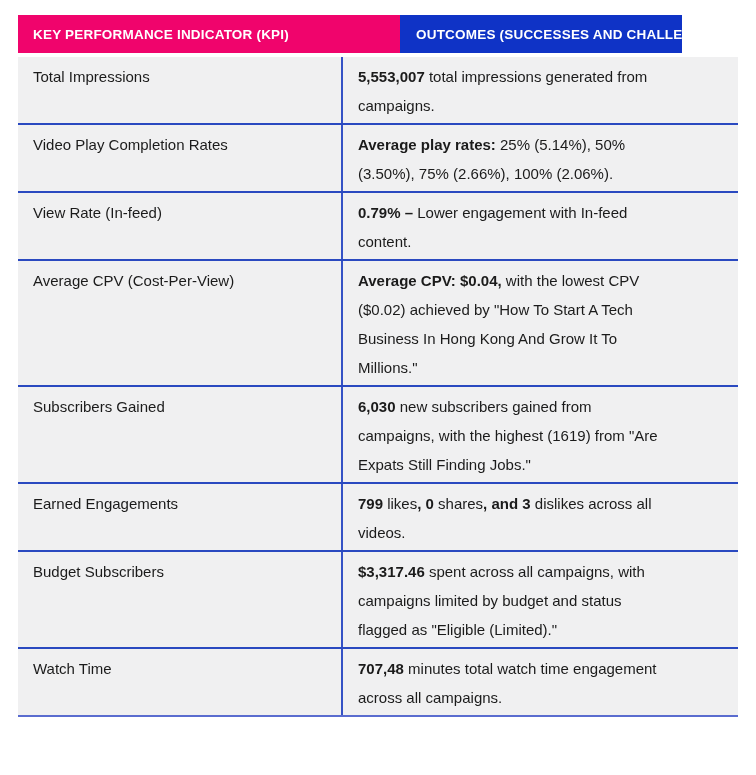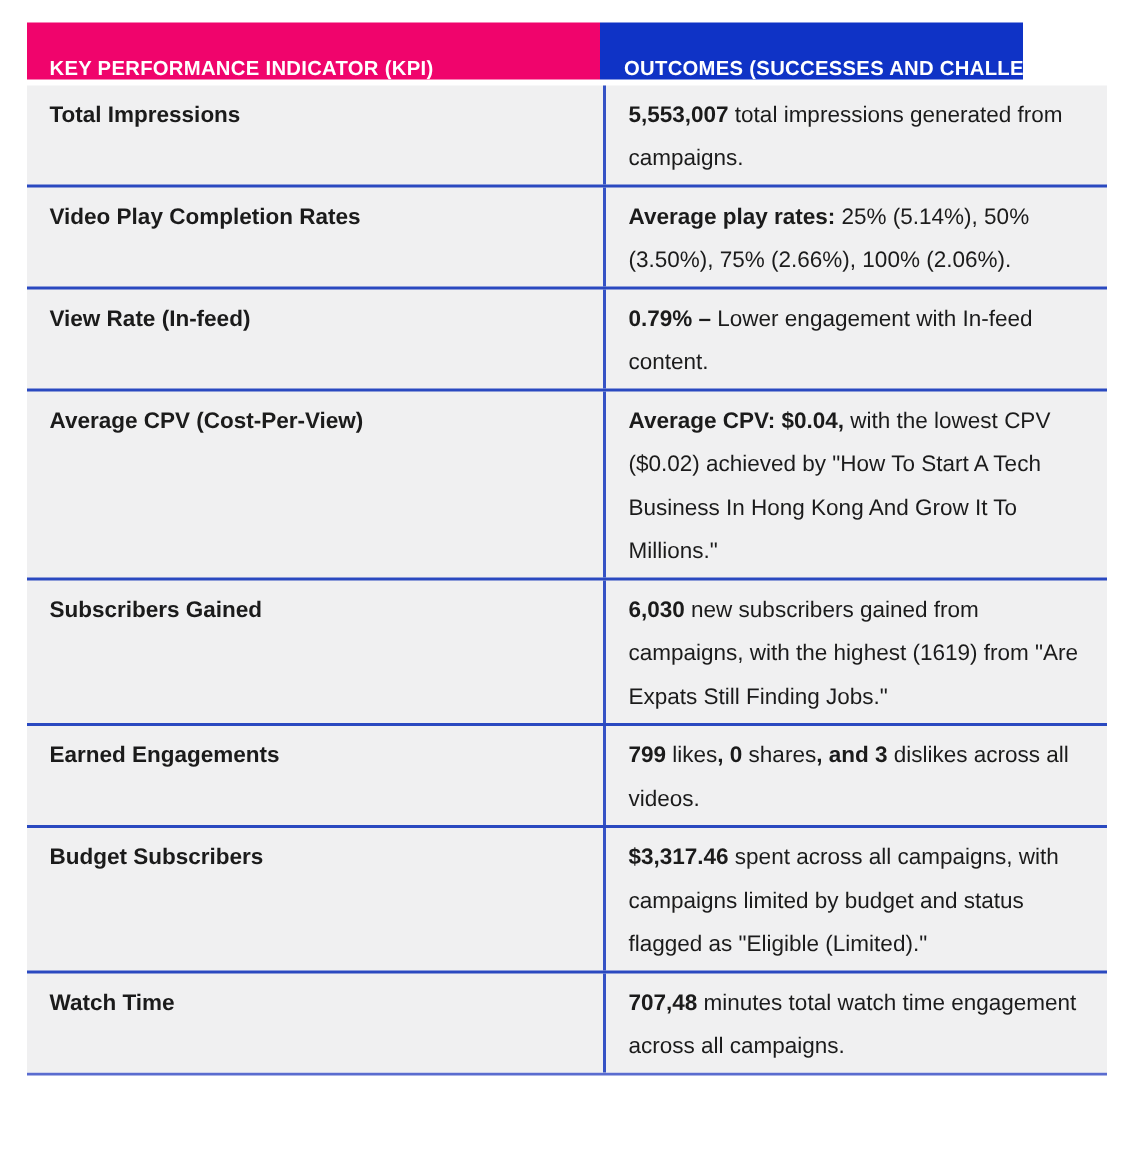--- a/index.html
+++ b/index.html
@@ -25,21 +25,21 @@
     position:absolute;
     left:18px; top:15px;
     width:720px;
   }
   .thead{
     display:flex;
     height:38px;
   }
   .th{
     display:flex;
-    align-items:flex-end;
+    align-items:center;
     color:var(--header-text);
     font-weight:700;
     font-size:13.5px;
     letter-spacing:0.2px;
     white-space:nowrap;
     overflow:hidden;
   }
   .th-kpi{
     width:382px;
     background:var(--kpi-header-bg);
@@ -61,22 +61,22 @@
   .row + .row{
     border-top:2px solid var(--row-divider);
   }
   .cell{
     font-size:15px;
     line-height:29px;
     color:var(--body-text);
     padding:5px 15px 3px 15px;
   }
   .cell.kpi{
-    width:384px;
-    font-weight:700;
+    width:323px;
+    font-weight:400;
   }
   .cell.outcome{
     width:333px;
     border-left:2px solid var(--column-divider);
     padding-right:14px;
   }
   .cell.outcome strong{ font-weight:700; }
 </style>
 </head>
 <body>

